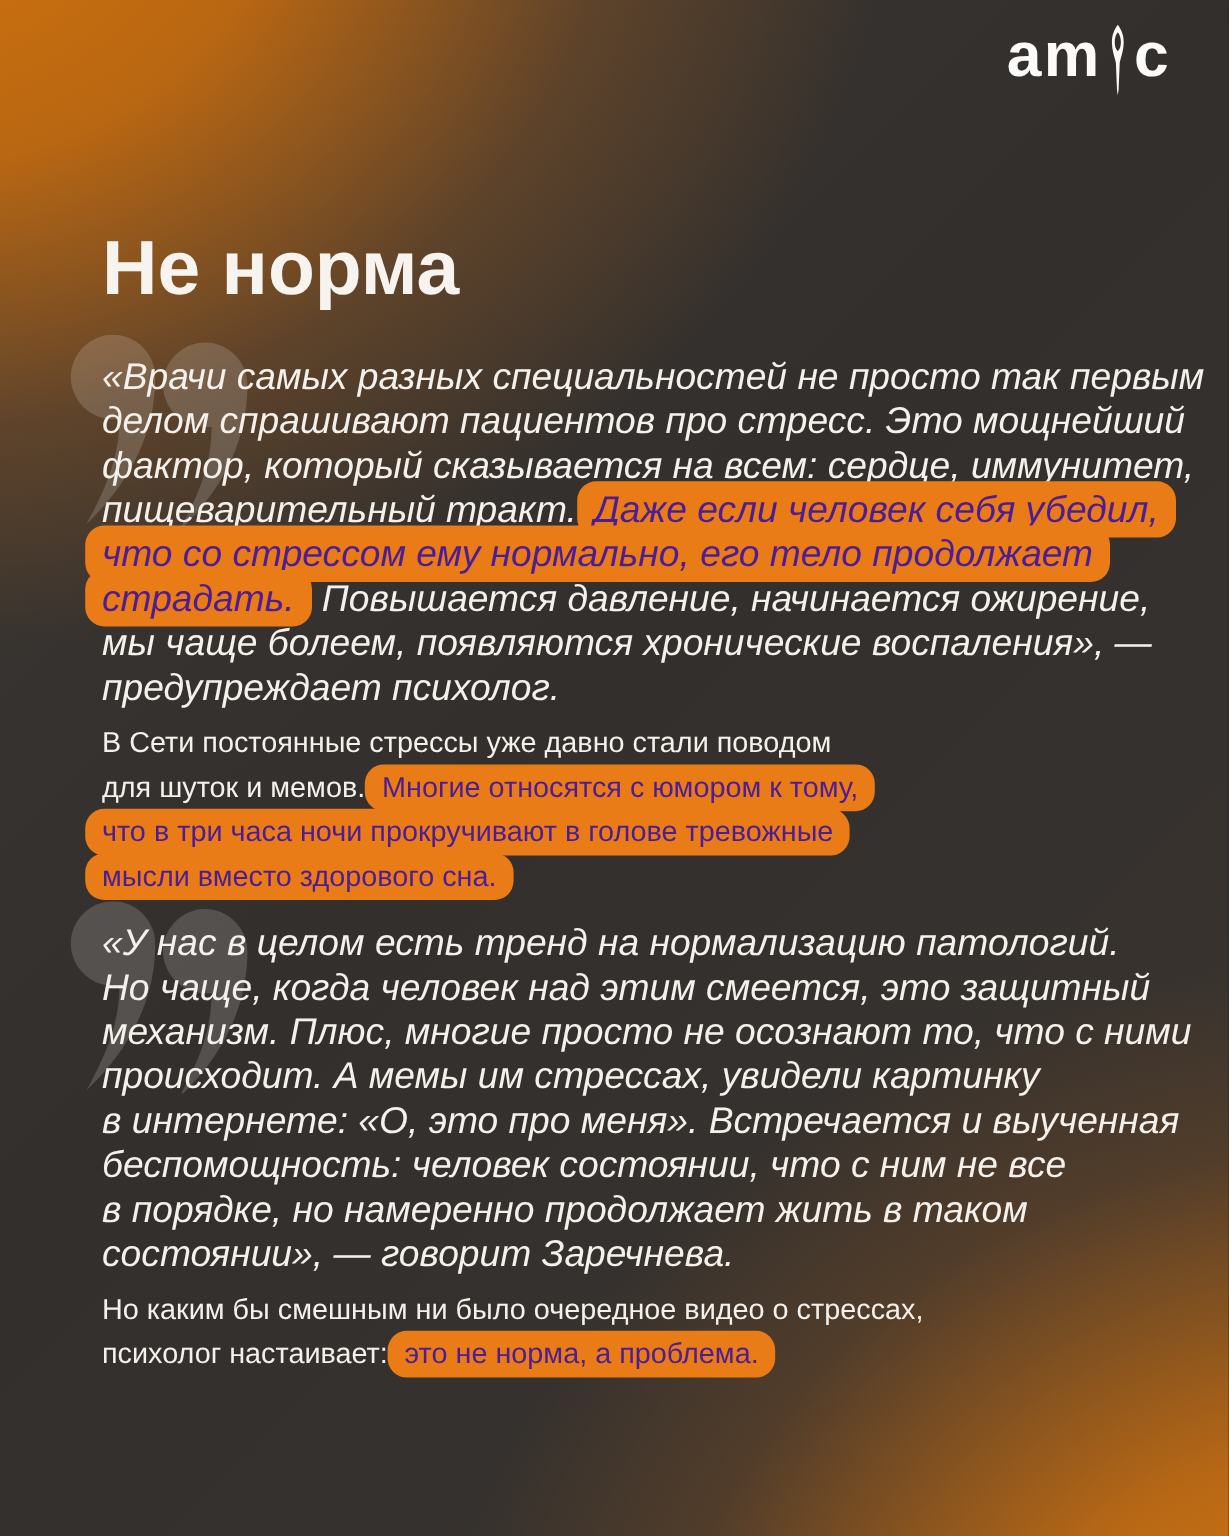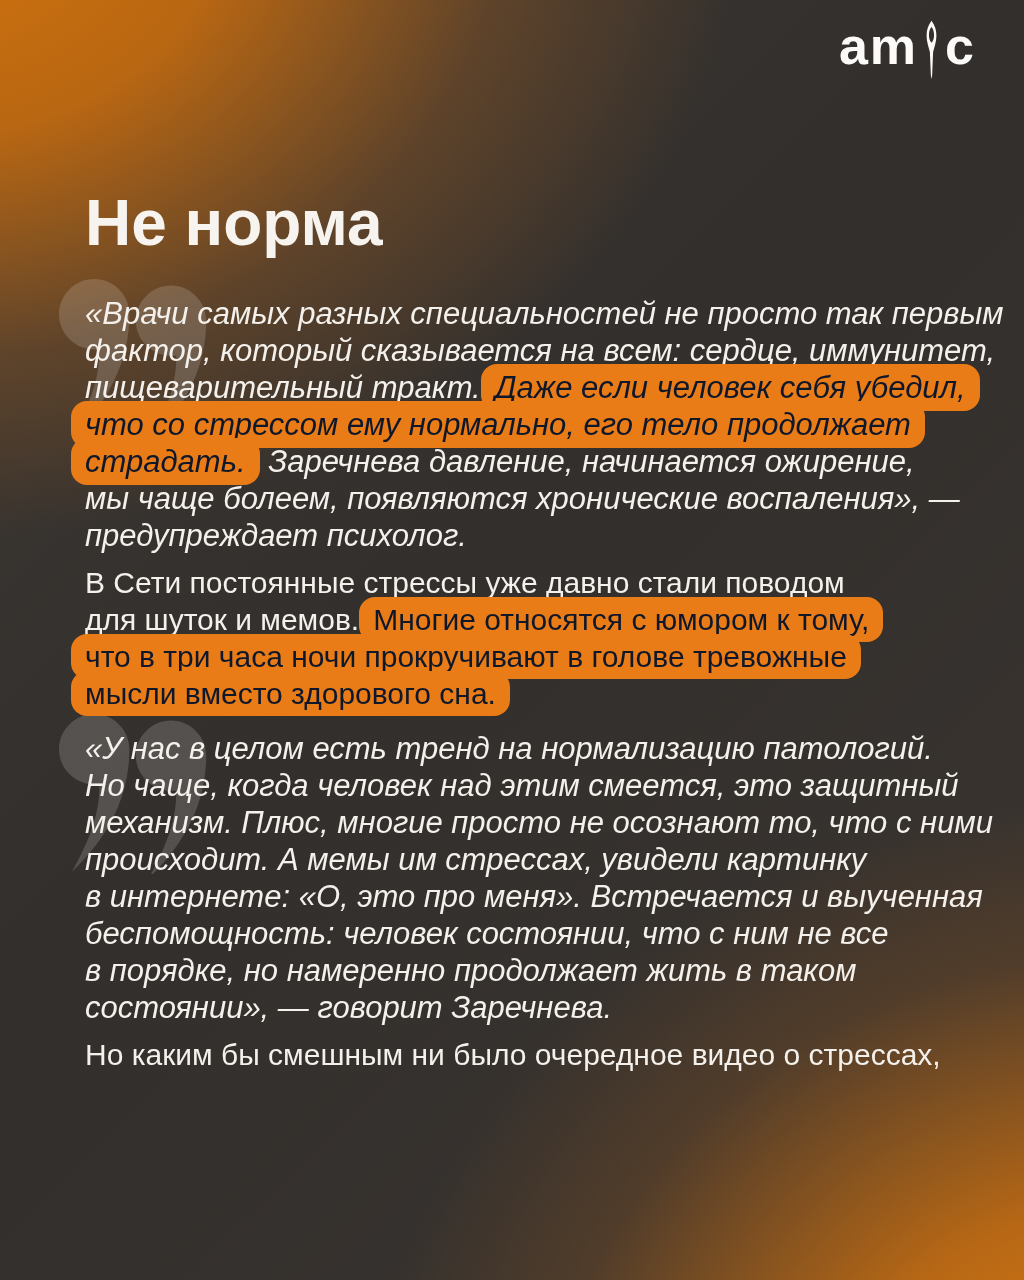--- a/index.html
+++ b/index.html
@@ -65,37 +65,37 @@
   .title {
     margin:0 0 34px 0;
     font-size:64px;
     font-weight:700;
     line-height:1.17;
     color:#F7F4F0;
   }
 
   .para { position:relative; margin:0; }
   .para.quote { font-style:italic; font-size:31px; }
-  .para.body  { font-style:normal; font-size:30px; margin-top:10px; }
+  .para.body  { font-style:normal; font-size:24px; margin-top:10px; }
   .para + .para.quote { margin-top:18px; }
   .para.body:last-child { }
 
   .line {
     position:relative;
     z-index:1;
     height:37px;
     line-height:37px;
     white-space:pre;
   }
 
   .hl {
     background:var(--hl);
     border-radius:16px;
     padding:6px 14px;
-    color:#0f172a;
+    color:#4c1d95;
   }
   .hl.lead { margin-left:-14px; }
 
   .qmark {
     position:absolute;
     left:-30px;
     top:-16px;
     z-index:0;
     width:168px;
     height:160px;
@@ -129,24 +129,25 @@
 
   <div class="content">
     <h1 class="title">Не норма</h1>
     <div>
         <div class="para quote">
           <svg class="qmark" viewBox="0 0 150 150" aria-hidden="true">
             <path d="M33 0 C51 0 66 15 66 33 C66 75 48 114 12 148 C30 116 38 92 38 66 L33 66 C15 66 0 51 0 33 C0 15 15 0 33 0 Z"></path>
             <path transform="translate(72,6)" d="M33 0 C51 0 66 15 66 33 C66 75 48 114 12 148 C30 116 38 92 38 66 L33 66 C15 66 0 51 0 33 C0 15 15 0 33 0 Z"></path>
           </svg>
           <div class="line"><span>«Врачи самых разных специальностей не просто так первым</span></div>
+          <div class="line"><span>делом спрашивают пациентов про стресс. Это мощнейший</span></div>
           <div class="line"><span>фактор, который сказывается на всем: сердце, иммунитет,</span></div>
           <div class="line"><span>пищеварительный тракт.</span><span class="hl">Даже если человек себя убедил,</span></div>
           <div class="line"><span class="hl lead">что со стрессом ему нормально, его тело продолжает</span></div>
-          <div class="line"><span class="hl lead">страдать.</span><span> Заречнева давление, начинается ожирение,</span></div>
+          <div class="line"><span class="hl lead">страдать.</span><span> Повышается давление, начинается ожирение,</span></div>
           <div class="line"><span>мы чаще болеем, появляются хронические воспаления», —</span></div>
           <div class="line"><span>предупреждает психолог.</span></div>
         </div>
         <div class="para body">
           <div class="line"><span>В Сети постоянные стрессы уже давно стали поводом</span></div>
           <div class="line"><span>для шуток и мемов.</span><span class="hl">Многие относятся с юмором к тому,</span></div>
           <div class="line"><span class="hl lead">что в три часа ночи прокручивают в голове тревожные</span></div>
           <div class="line"><span class="hl lead">мысли вместо здорового сна.</span></div>
         </div>
         <div class="para quote">
@@ -158,17 +159,18 @@
           <div class="line"><span>Но чаще, когда человек над этим смеется, это защитный</span></div>
           <div class="line"><span>механизм. Плюс, многие просто не осознают то, что с ними</span></div>
           <div class="line"><span>происходит. А мемы им стрессах, увидели картинку</span></div>
           <div class="line"><span>в интернете: «О, это про меня». Встречается и выученная</span></div>
           <div class="line"><span>беспомощность: человек состоянии, что с ним не все</span></div>
           <div class="line"><span>в порядке, но намеренно продолжает жить в таком</span></div>
           <div class="line"><span>состоянии», — говорит Заречнева.</span></div>
         </div>
         <div class="para body">
           <div class="line"><span>Но каким бы смешным ни было очередное видео о стрессах,</span></div>
+          <div class="line"><span>психолог настаивает:</span><span class="hl">это не норма, а проблема.</span></div>
         </div>
       </div>
   </div>
 
 </div>
 
 </body></html>

